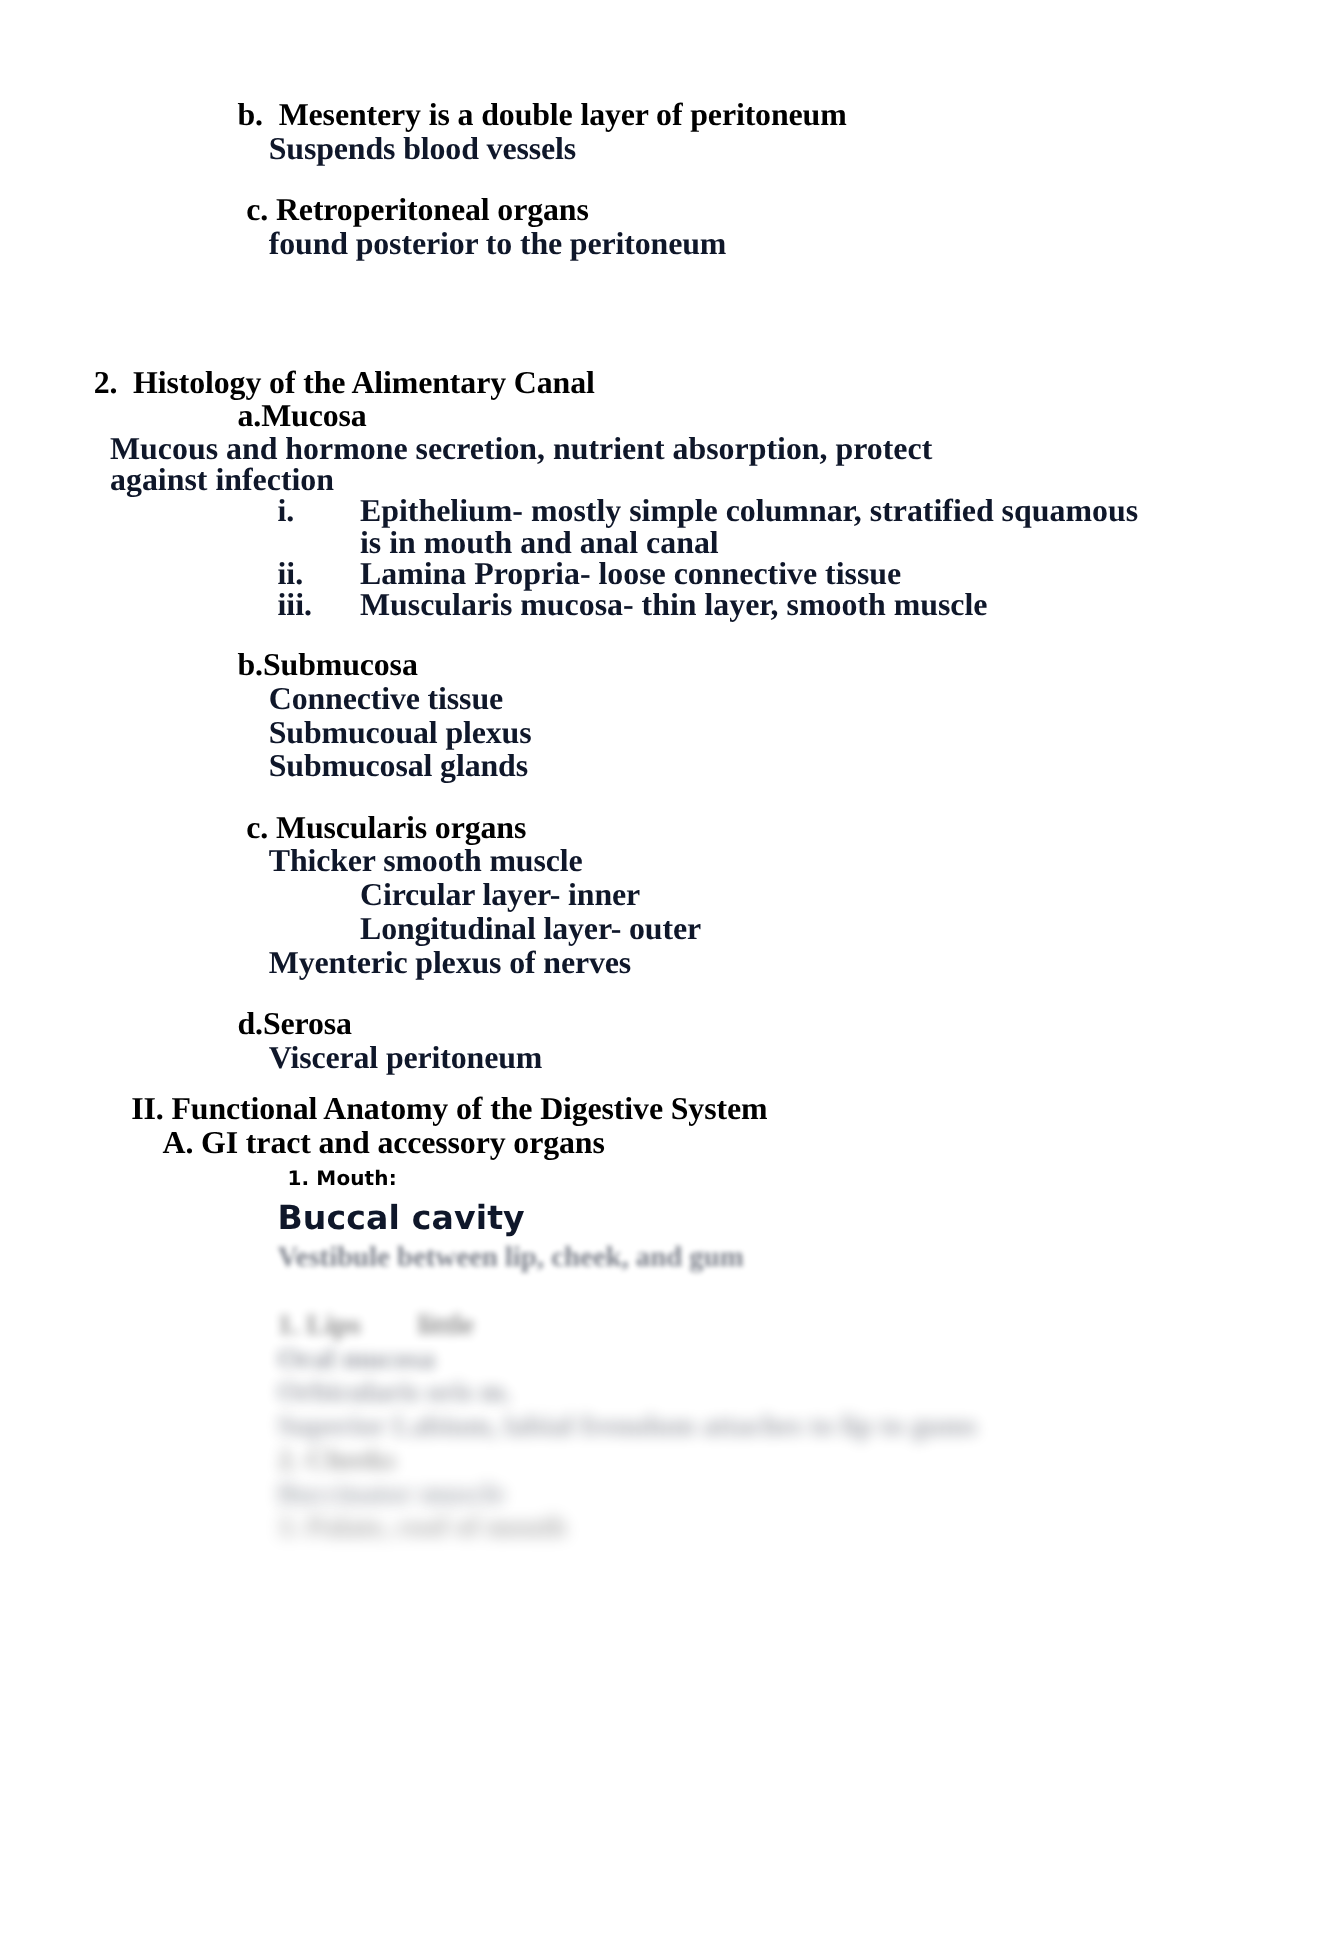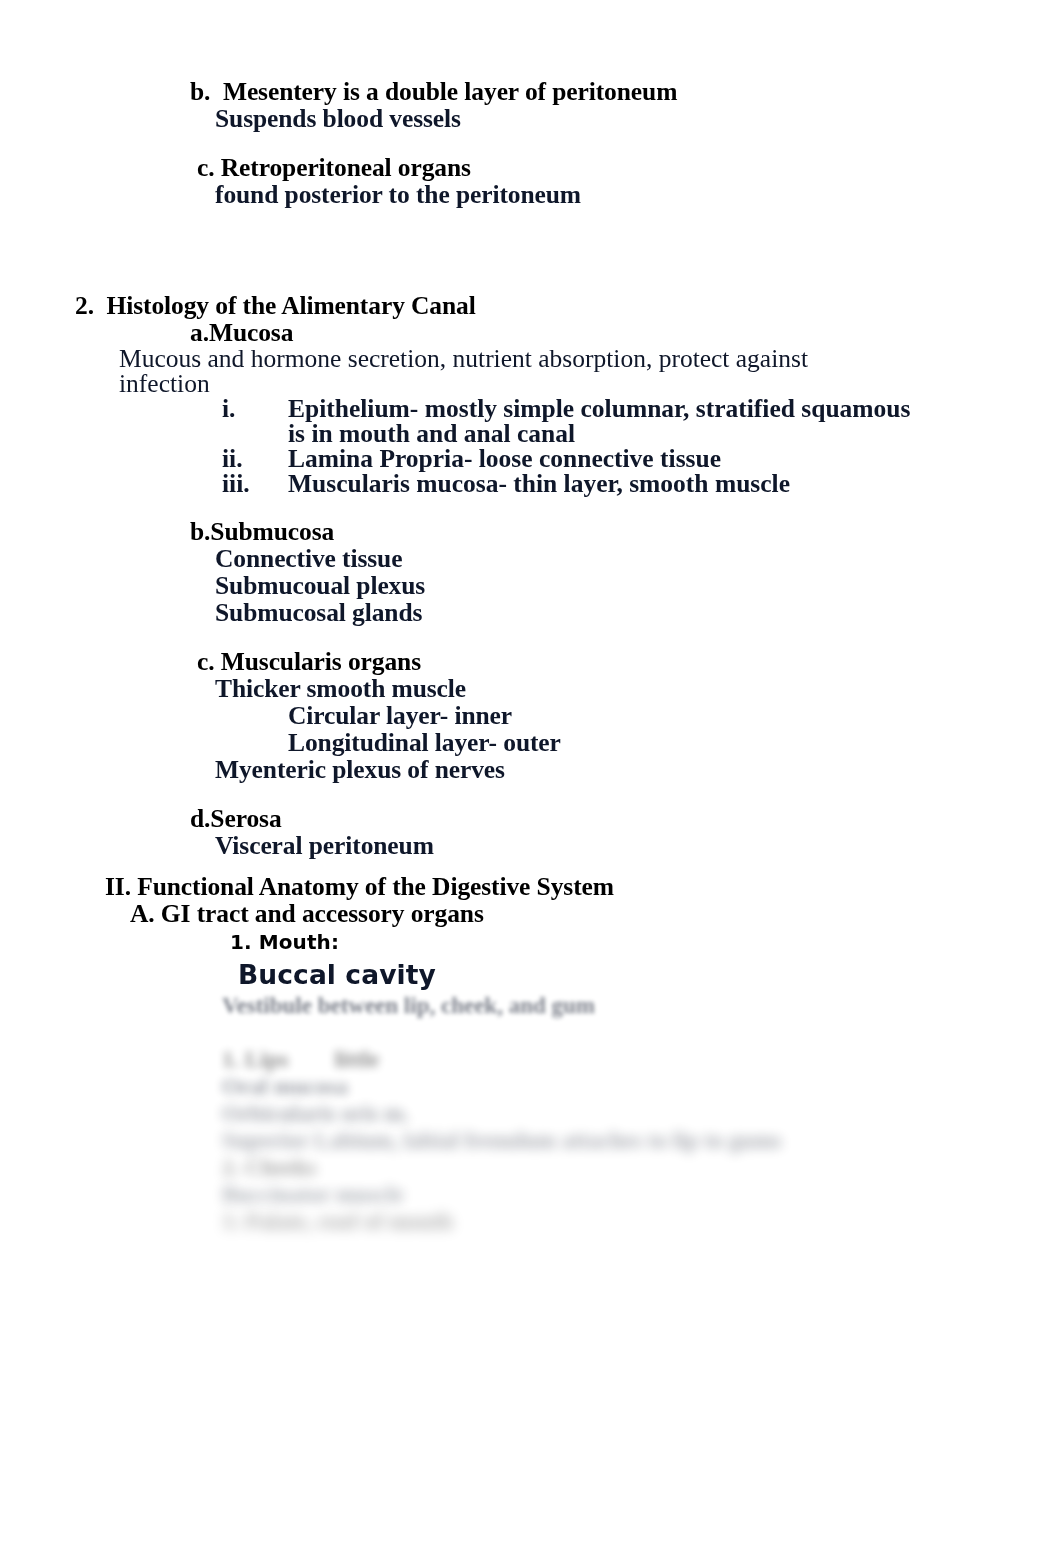--- a/index.html
+++ b/index.html
@@ -68,43 +68,42 @@
   .roman-row .rn {
     width: 66px;
     flex: 0 0 66px;
   }
   .roman-row .rtx {
     flex: 1 1 auto;
     max-width: 645px;
   }
 
   .mucosa-body {
-    padding-left: 119px;
+    padding-left: 88px;
     max-width: 715px;
     font-size: 25.5px;
     line-height: 25px;
-    font-weight: normal;
+    font-weight: bold;
   }
 
   
   .sans {
     font-family: "DejaVu Sans", "Liberation Sans", sans-serif;
     font-weight: bold;
     letter-spacing: 0.1px;
   }
   .mouth-line {
-    font-size: 20px;
+    font-size: 16px;
     line-height: 31px;
     padding-left: 230px;
   }
   .buccal-line {
     font-size: 26.5px;
     line-height: 34px;
     padding-left: 222px;
-    margin-left: 16px;
   }
 
   
   .faded {
     position: relative;
   }
   .faded .fl {
     font-size: 23px;
     line-height: 27px;
     font-weight: bold;

